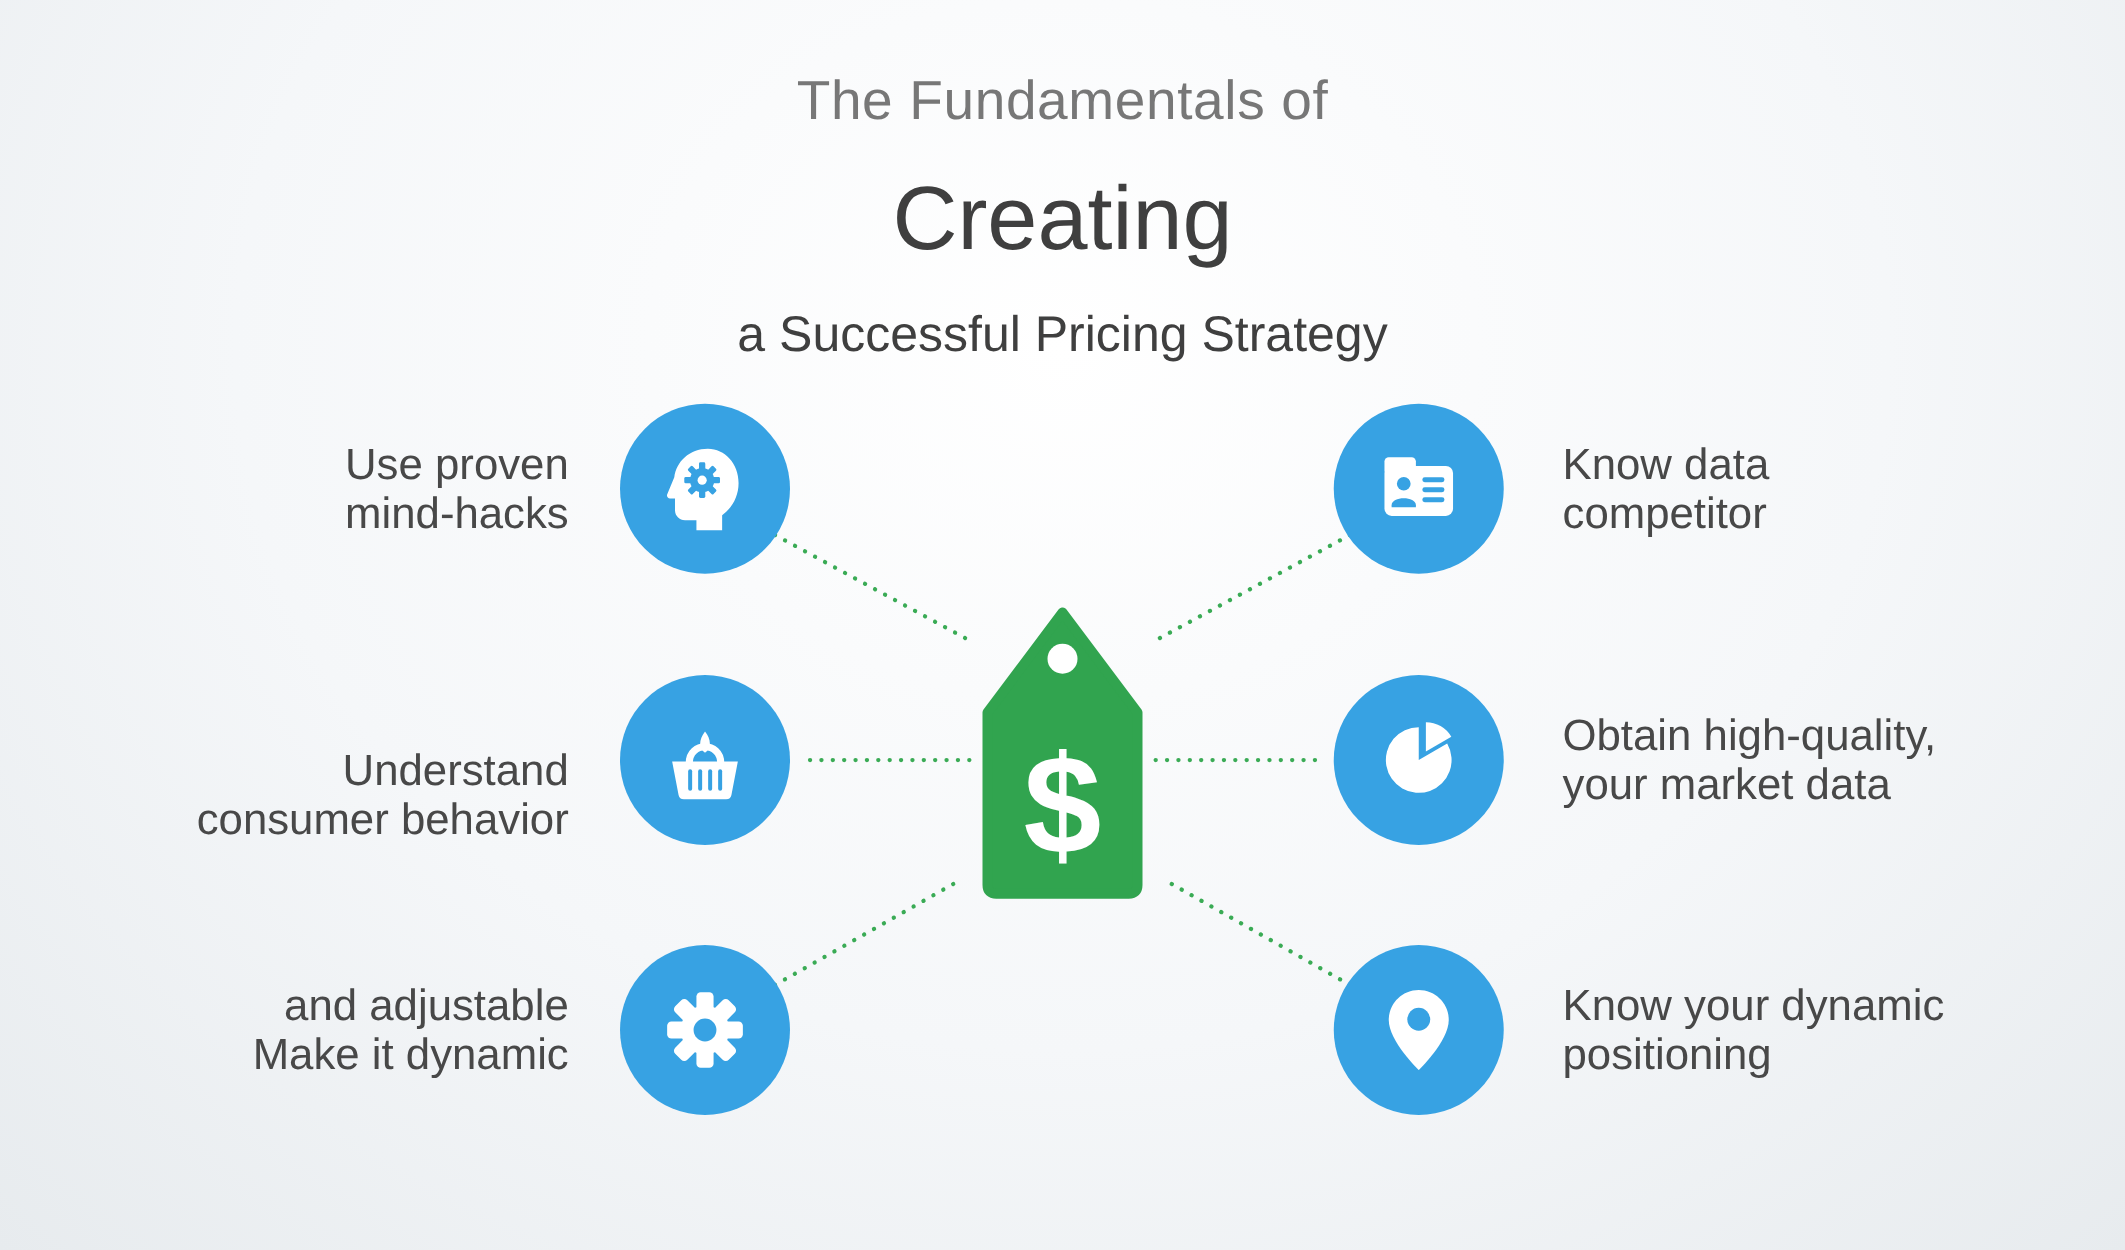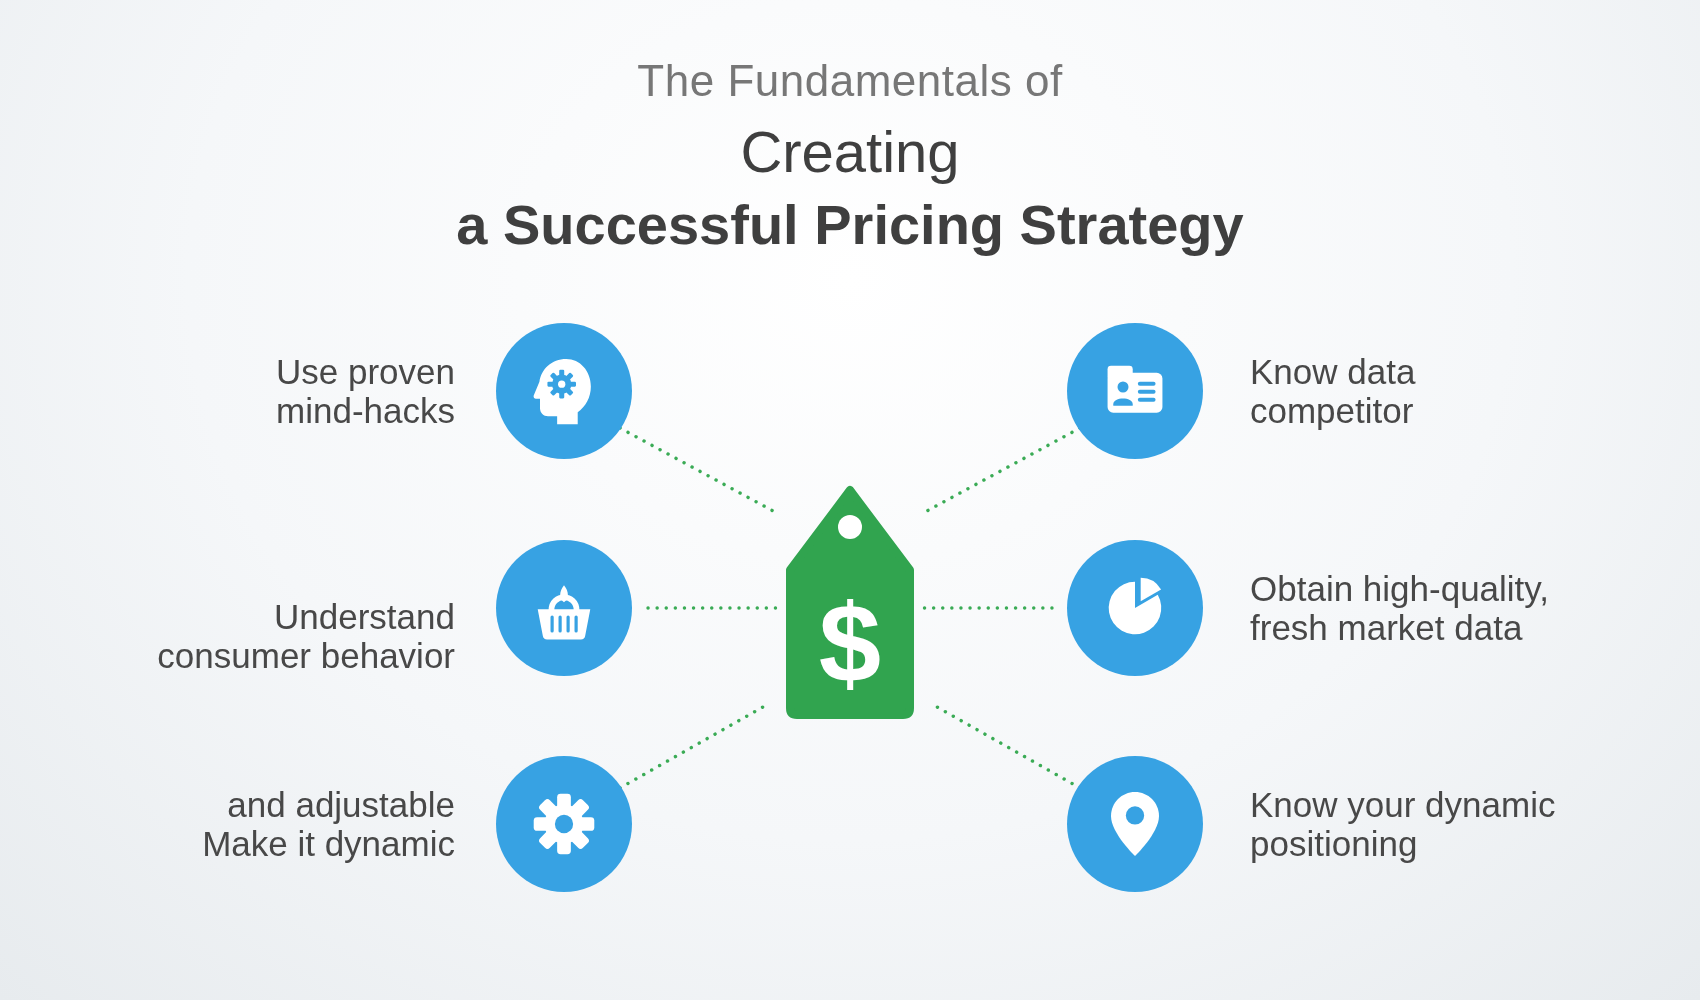--- a/index.html
+++ b/index.html
@@ -17,22 +17,22 @@
     font-family:"Liberation Sans","DejaVu Sans",sans-serif;
     overflow:hidden;
   }
   .stage{
     position:relative;width:1700px;height:1000px;
     background:radial-gradient(ellipse at 50% 28%, #ffffff 0%, #f5f7f9 55%, #e7ebee 100%);
     padding-left:48px;
   }
   .header{position:absolute;top:56px;left:0;width:100%;text-align:center;}
   .title-line1{font-size:44px;font-weight:400;color:var(--title-light);letter-spacing:.5px;}
-  .title-line2{font-size:58px;font-weight:400;color:var(--text-dark);margin-top:12px;}
-  .title-line3{font-size:56px;font-weight:700;color:var(--text-dark);margin-top:7px;}
+  .title-line2{font-size:72px;font-weight:400;color:var(--text-dark);margin-top:28px;}
+  .title-line3{font-size:40px;font-weight:400;color:var(--text-dark);margin-top:30px;}
 
   .connectors{position:absolute;left:0;top:0;width:1700px;height:1000px;pointer-events:none;}
   .dotted{
     stroke:var(--dotted-line-green);
     stroke-width:3.4;
     stroke-linecap:round;
     stroke-dasharray:0.1 9;
     fill:none;
   }
 
@@ -161,21 +161,21 @@
   </div>
 
   <div class="icon-circle" style="left:1067px;top:540px">
     <svg viewBox="0 0 70 70">
       <path fill="#ffffff" d="M35 35 L35 12 A23 23 0 1 0 54.9 23.5 Z"></path>
       <path fill="#ffffff" d="M40 29 L40 8.5 A20.5 20.5 0 0 1 57.8 18.8 Z"></path>
     </svg>
   </div>
   <div class="label right" style="left:1250px;top:569px">
     <div>Obtain high-quality,</div>
-    <div>fresh market data</div>
+    <div>your market data</div>
   </div>
 
   <div class="icon-circle" style="left:1067px;top:756px">
     <svg viewBox="0 0 70 70">
       <path fill="#ffffff" d="M35 7 C23.4 7 14 16.4 14 28 C14 43 35 63 35 63 C35 63 56 43 56 28 C56 16.4 46.6 7 35 7 Z"></path>
       <circle cx="35" cy="27.5" r="8" style="fill:var(--accent-blue)"></circle>
     </svg>
   </div>
   <div class="label right" style="left:1250px;top:785px">
     <div>Know your dynamic</div>

